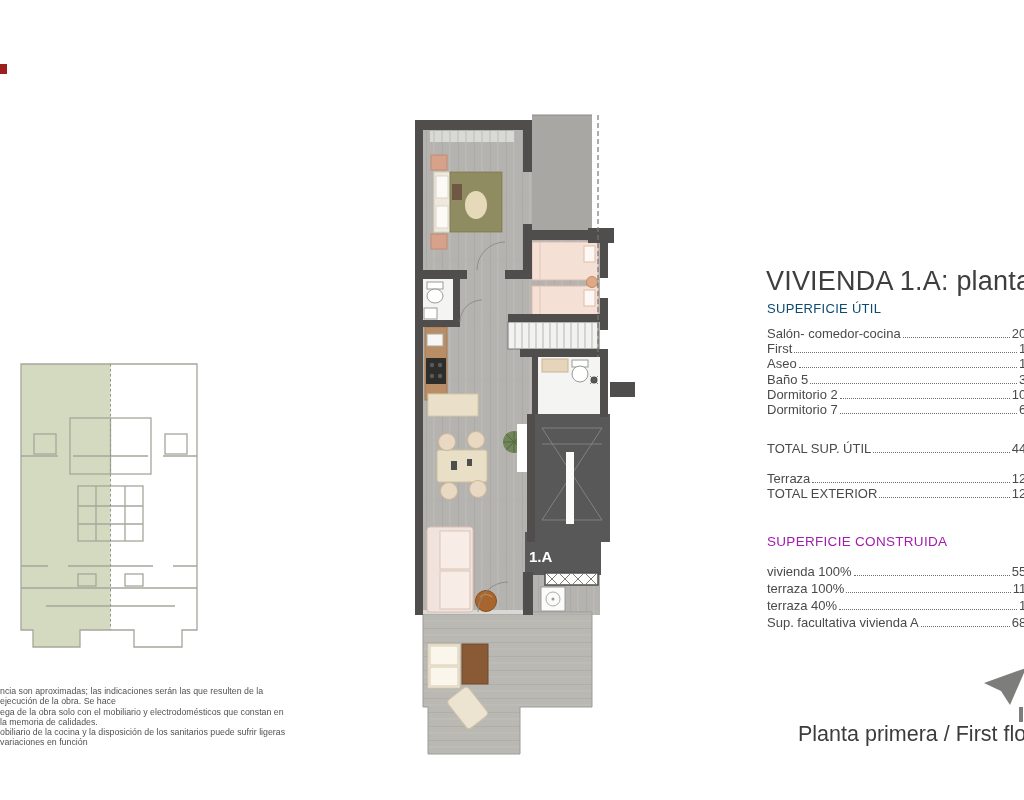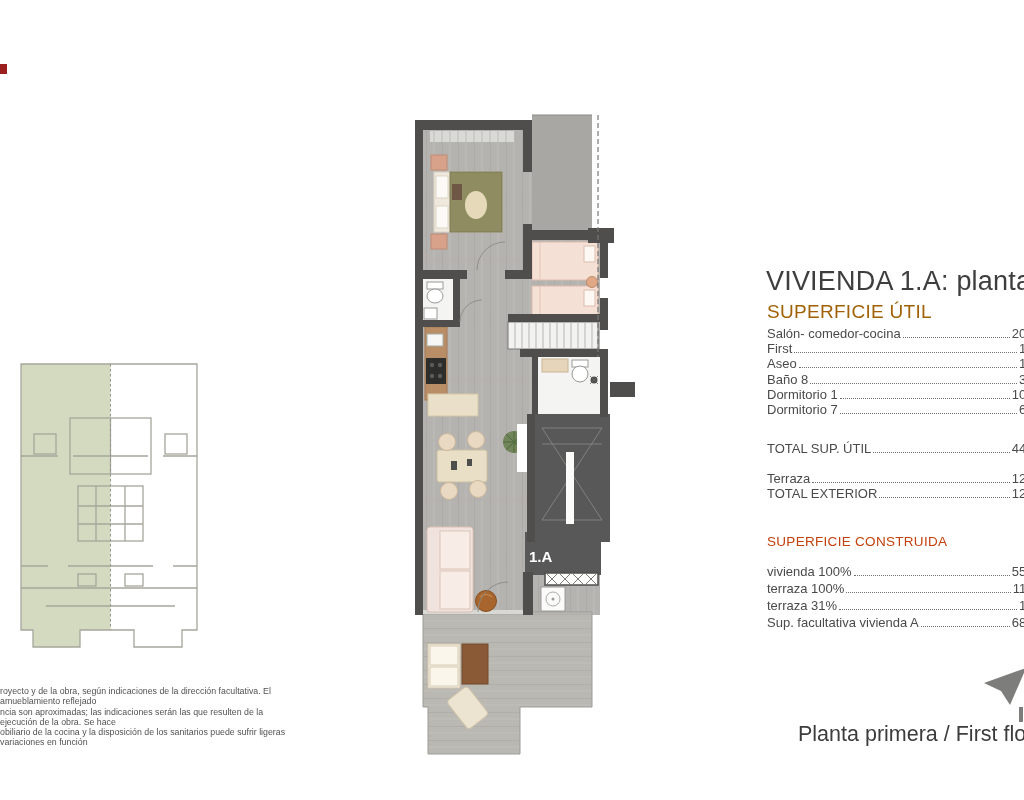--- a/index.html
+++ b/index.html
@@ -4,27 +4,27 @@
 <style>
   html,body{margin:0;padding:0;}
   body{
     width:1024px;height:800px;position:relative;overflow:hidden;
     background:#ffffff;font-family:"Liberation Sans",sans-serif;
     -webkit-font-smoothing:antialiased;
   }
   .abs{position:absolute;}
   
   #title{left:766px;top:266px;font-size:27px;color:#3e3e3e;letter-spacing:.2px;white-space:nowrap;}
-  #util-heading{left:767px;top:301px;font-size:19px;color:#a16207;letter-spacing:.3px;}
+  #util-heading{left:767px;top:301px;font-size:13px;color:#0c4a6e;letter-spacing:.3px;}
   .rows{left:767px;width:296px;}
   .row{display:flex;align-items:baseline;font-size:13px;color:#4a4a4a;height:15.2px;white-space:nowrap;}
   .row .dots{flex:1;border-bottom:1.4px dotted #6f6f6f;margin:0 2px 3px 2px;min-width:8px;}
   .row .val{white-space:nowrap;}
   .rows2 .row{height:17px;}
-  #constr-heading{left:767px;top:534px;font-size:13.5px;color:#c2410c;letter-spacing:.3px;}
+  #constr-heading{left:767px;top:534px;font-size:13.5px;color:#a21caf;letter-spacing:.3px;}
   
   #caption{left:798px;top:722px;font-size:21.5px;color:#3c3c3c;white-space:nowrap;}
   
   #disclaimer{left:0;top:686px;width:288px;font-size:8.8px;line-height:10.3px;color:#515151;}
   
   #corner-mark{left:0;top:64px;width:7px;height:10px;background:#9c1f1f;}
   #mini-plan{left:18px;top:356px;}
   #main-plan{left:410px;top:110px;}
   #logo{left:984px;top:668px;}
 </style>
@@ -237,26 +237,26 @@
       <span>First</span>
       <span class="dots"></span>
       <span class="val">1,35 m²</span>
     </div>
   <div class="row">
       <span>Aseo</span>
       <span class="dots"></span>
       <span class="val">1,68 m²</span>
     </div>
   <div class="row">
-      <span>Baño 8</span>
+      <span>Baño 5</span>
       <span class="dots"></span>
       <span class="val">3,61 m²</span>
     </div>
   <div class="row">
-      <span>Dormitorio 1</span>
+      <span>Dormitorio 2</span>
       <span class="dots"></span>
       <span class="val">10,01 m²</span>
     </div>
   <div class="row">
       <span>Dormitorio 7</span>
       <span class="dots"></span>
       <span class="val">6,84 m²</span>
     </div>
 </div>
 
@@ -288,37 +288,37 @@
       <span>vivienda 100%</span>
       <span class="dots"></span>
       <span class="val">55,33 m²</span>
     </div>
   <div class="row">
       <span>terraza 100%</span>
       <span class="dots"></span>
       <span class="val">11,84 m²</span>
     </div>
   <div class="row">
-      <span>terraza 31%</span>
+      <span>terraza 40%</span>
       <span class="dots"></span>
       <span class="val">1,14 m²</span>
     </div>
   <div class="row">
       <span>Sup. facultativa vivienda A</span>
       <span class="dots"></span>
       <span class="val">68,31 m²</span>
     </div>
 </div>
 
 <div class="abs" id="logo">
   <svg width="42" height="56" viewBox="0 0 42 56">
     <path d="M0,15 L42,0 L26,37 L17,23 Z" fill="#7d7d7b"></path>
     <rect x="35" y="39" width="4" height="15" fill="#7d7d7b"></rect>
   </svg>
 </div>
 <div class="abs" id="caption">Planta primera / First floor</div>
 
 <div class="abs" id="disclaimer">
-  <div>royecto y de la obra, según indicaciones de la dirección facultativa. El amueblamiento reflejado</div>
   <div>ncia son aproximadas; las indicaciones serán las que resulten de la ejecución de la obra. Se hace</div>
+  <div>ega de la obra solo con el mobiliario y electrodomésticos que constan en la memoria de calidades.</div>
   <div>obiliario de la cocina y la disposición de los sanitarios puede sufrir ligeras variaciones en función</div>
 
 </div>
 
 </body></html>

